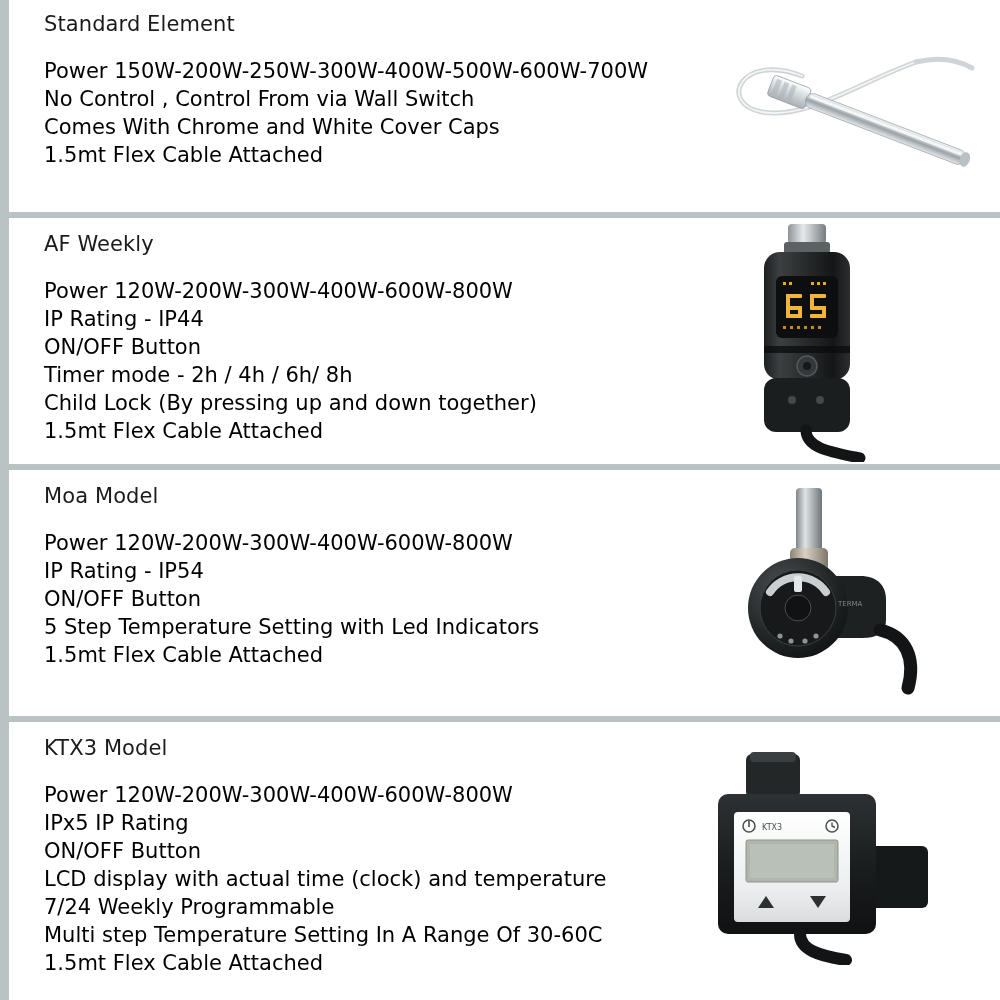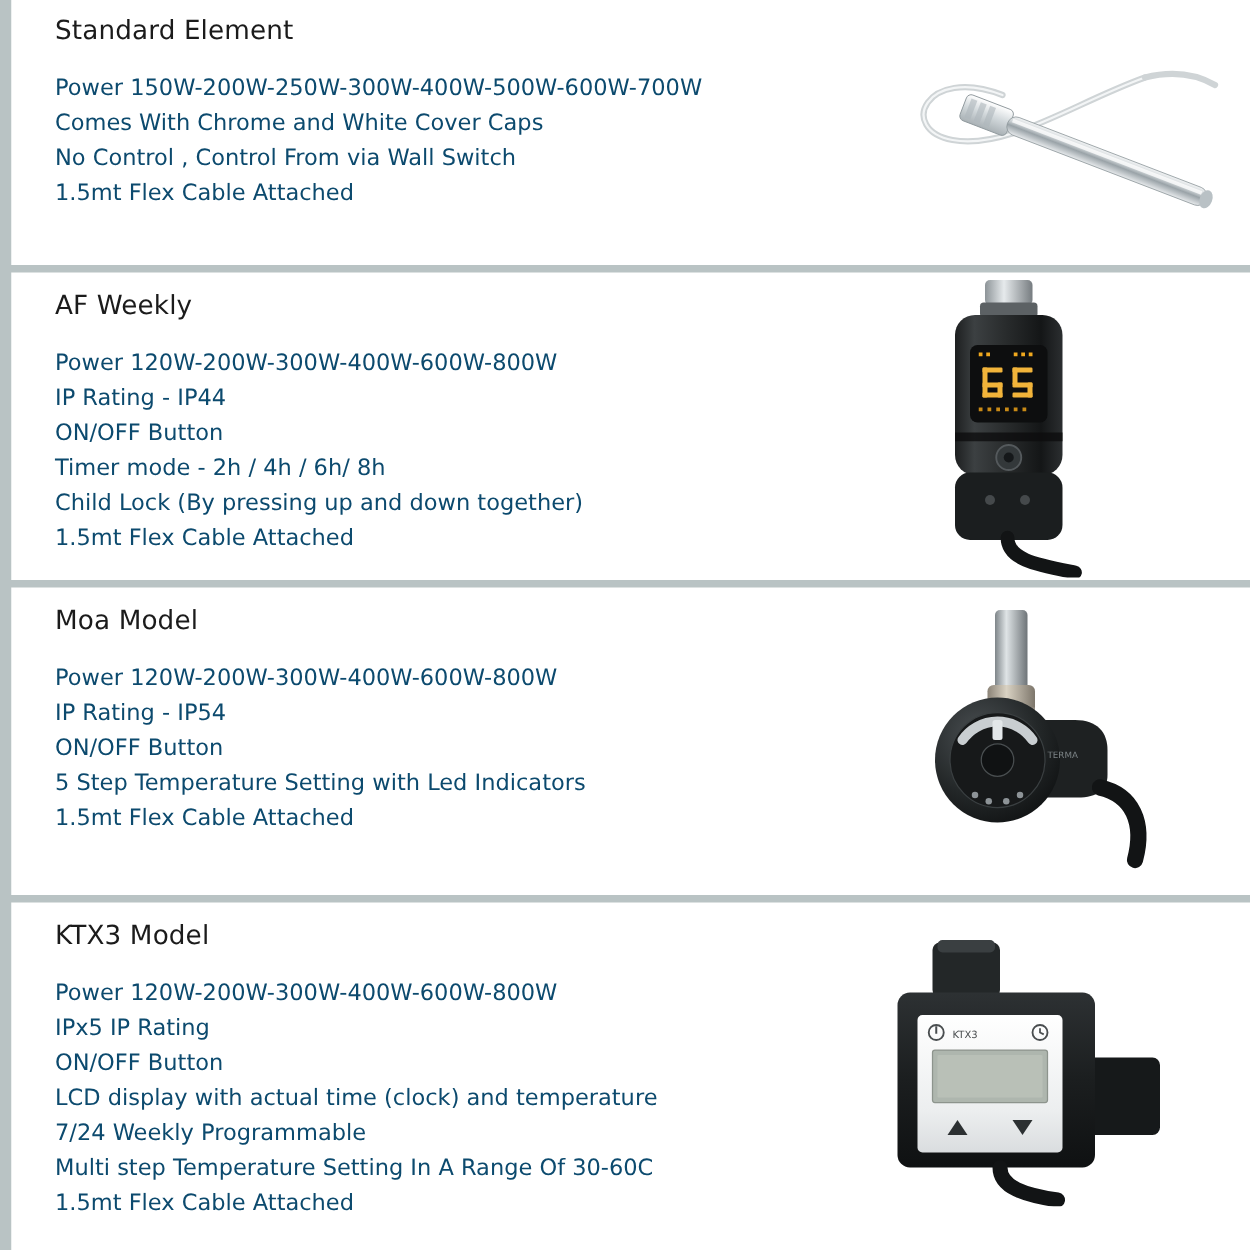--- a/index.html
+++ b/index.html
@@ -37,22 +37,22 @@
     font-size: 21px;
     color: #1b1b1b;
     letter-spacing: 0.1px;
     line-height: 1;
   }
   .spec-list {
     list-style: none;
     margin-top: 22px;
   }
   .spec-list li {
-    font-size: 18px;
-    color: #0c4a6e;
+    font-size: 21px;
+    color: #000000;
     line-height: 28px;
     white-space: nowrap;
   }
   
   #sec-standard { height: 212px; padding-top: 14px; }
   #sec-af       { height: 246px; padding-top: 16px; }
   #sec-moa      { height: 246px; padding-top: 16px; border-radius: 19px; }
   #sec-ktx3     { height: 272px; padding-top: 16px; }
 
   
@@ -76,22 +76,22 @@
 <body>
 
 <div class="page">
 
   <div class="left-rail"></div>
 
   <div class="section" id="sec-standard">
     <div class="sec-title">Standard Element</div>
     <ul class="spec-list">
       <li>Power 150W-200W-250W-300W-400W-500W-600W-700W</li>
+      <li>No Control , Control From via Wall Switch</li>
       <li>Comes With Chrome and White Cover Caps</li>
-      <li>No Control , Control From via Wall Switch</li>
       <li>1.5mt Flex Cable Attached</li>
     </ul>
 
     <div class="art" id="art-standard">
       <svg class="svg-wrap" viewBox="0 0 280 160" xmlns="http://www.w3.org/2000/svg">
         <defs>
           <linearGradient id="chrome" x1="0" y1="0" x2="0" y2="1">
             <stop offset="0%" stop-color="#f2f4f5"></stop>
             <stop offset="35%" stop-color="#c9cfd2"></stop>
             <stop offset="55%" stop-color="#9aa3a8"></stop>

